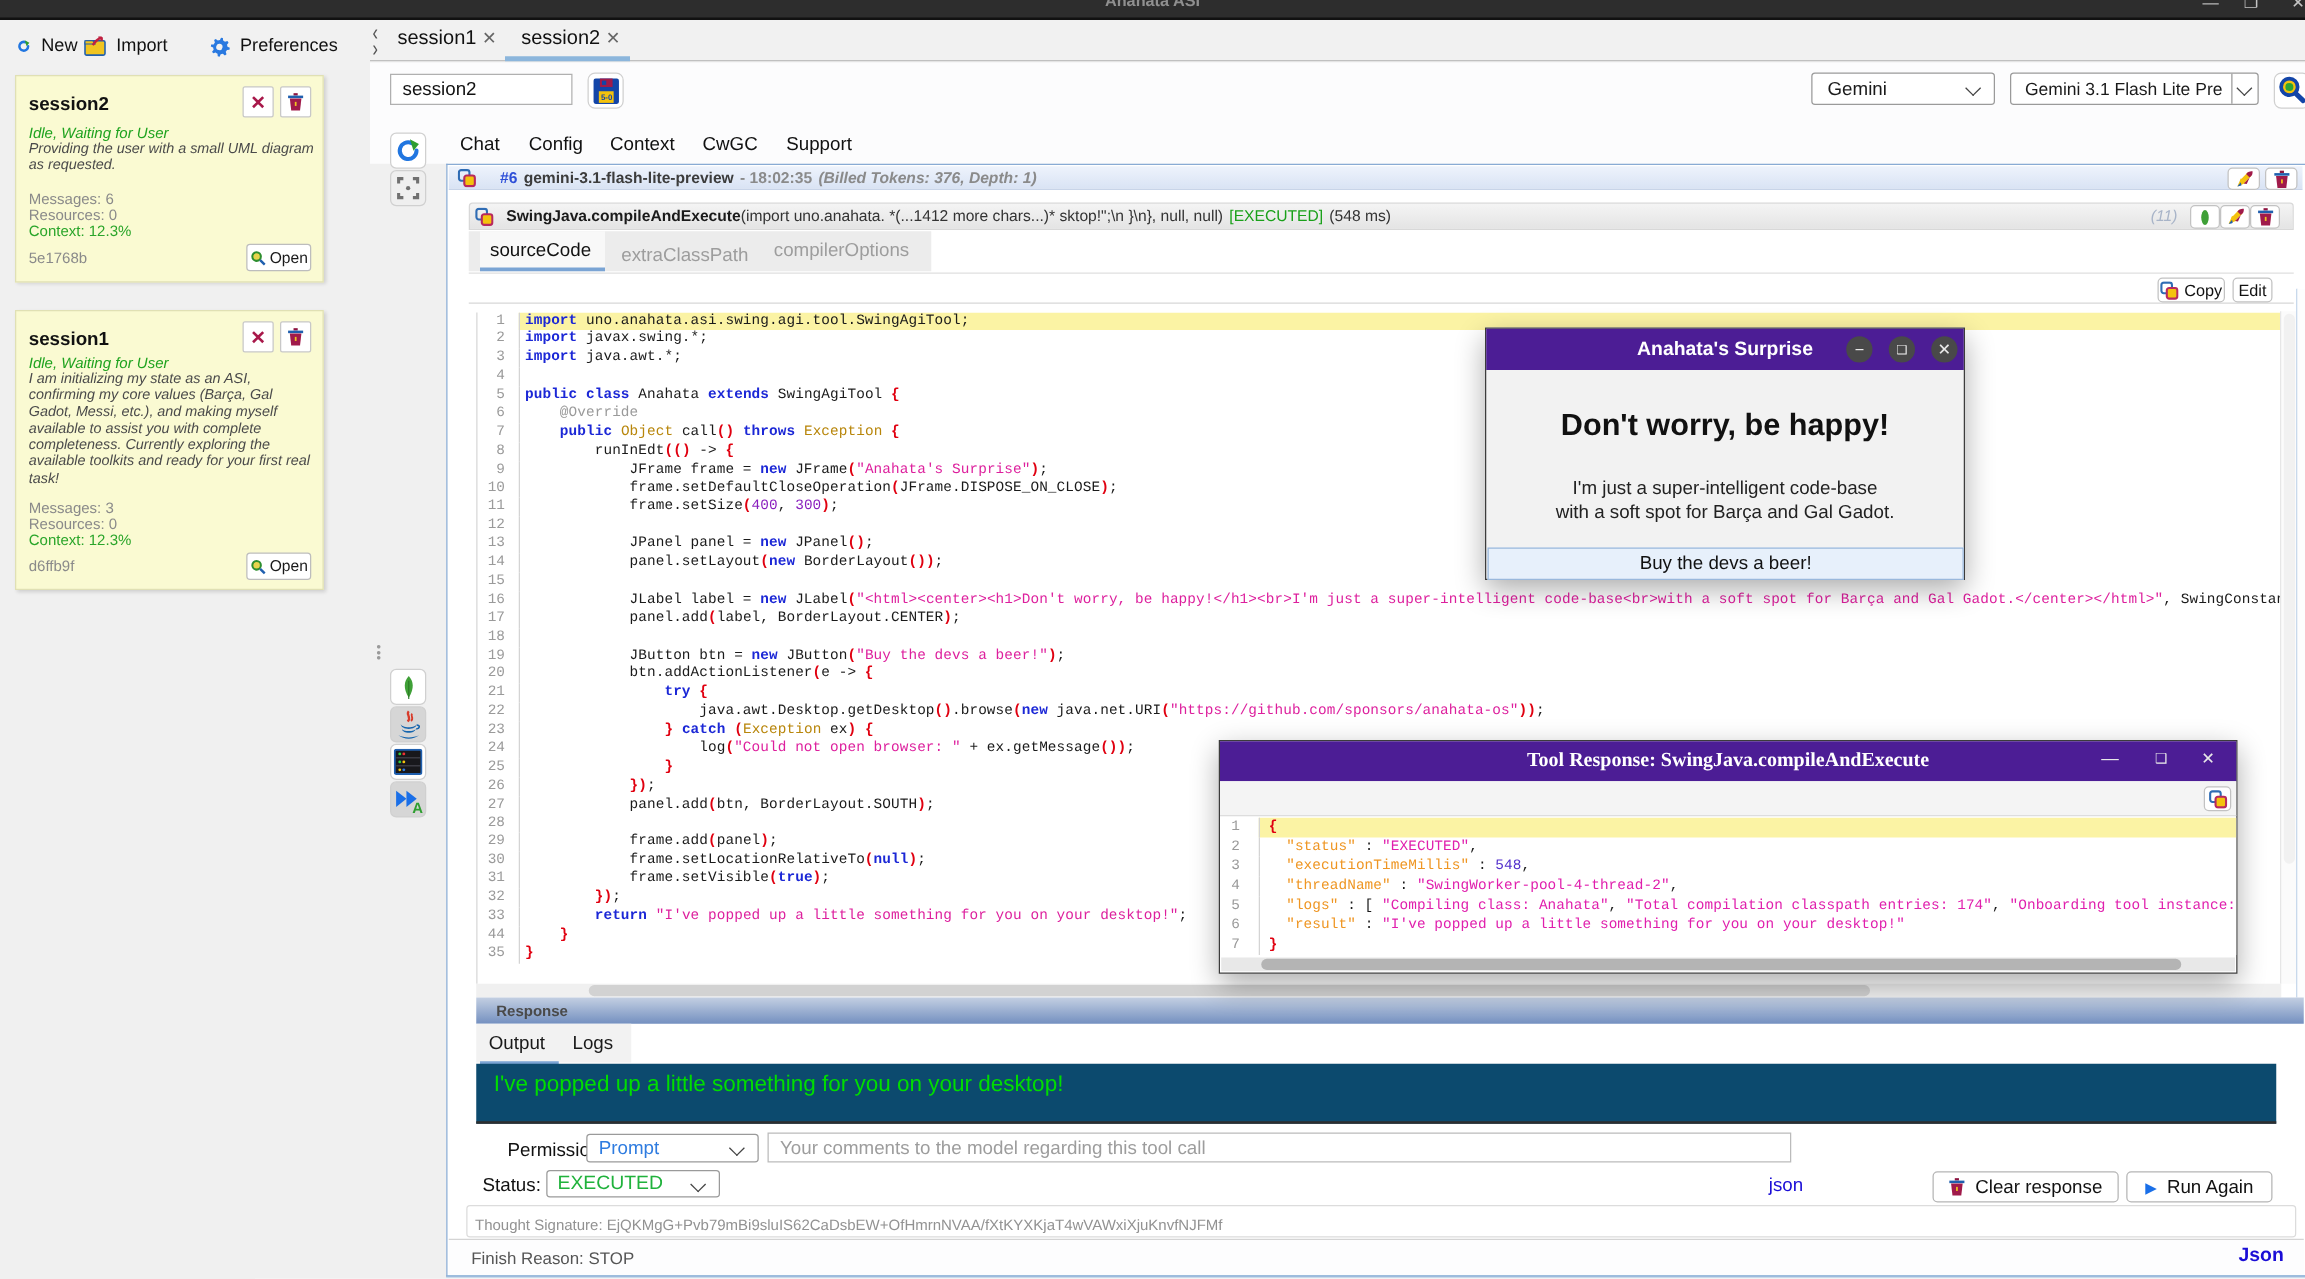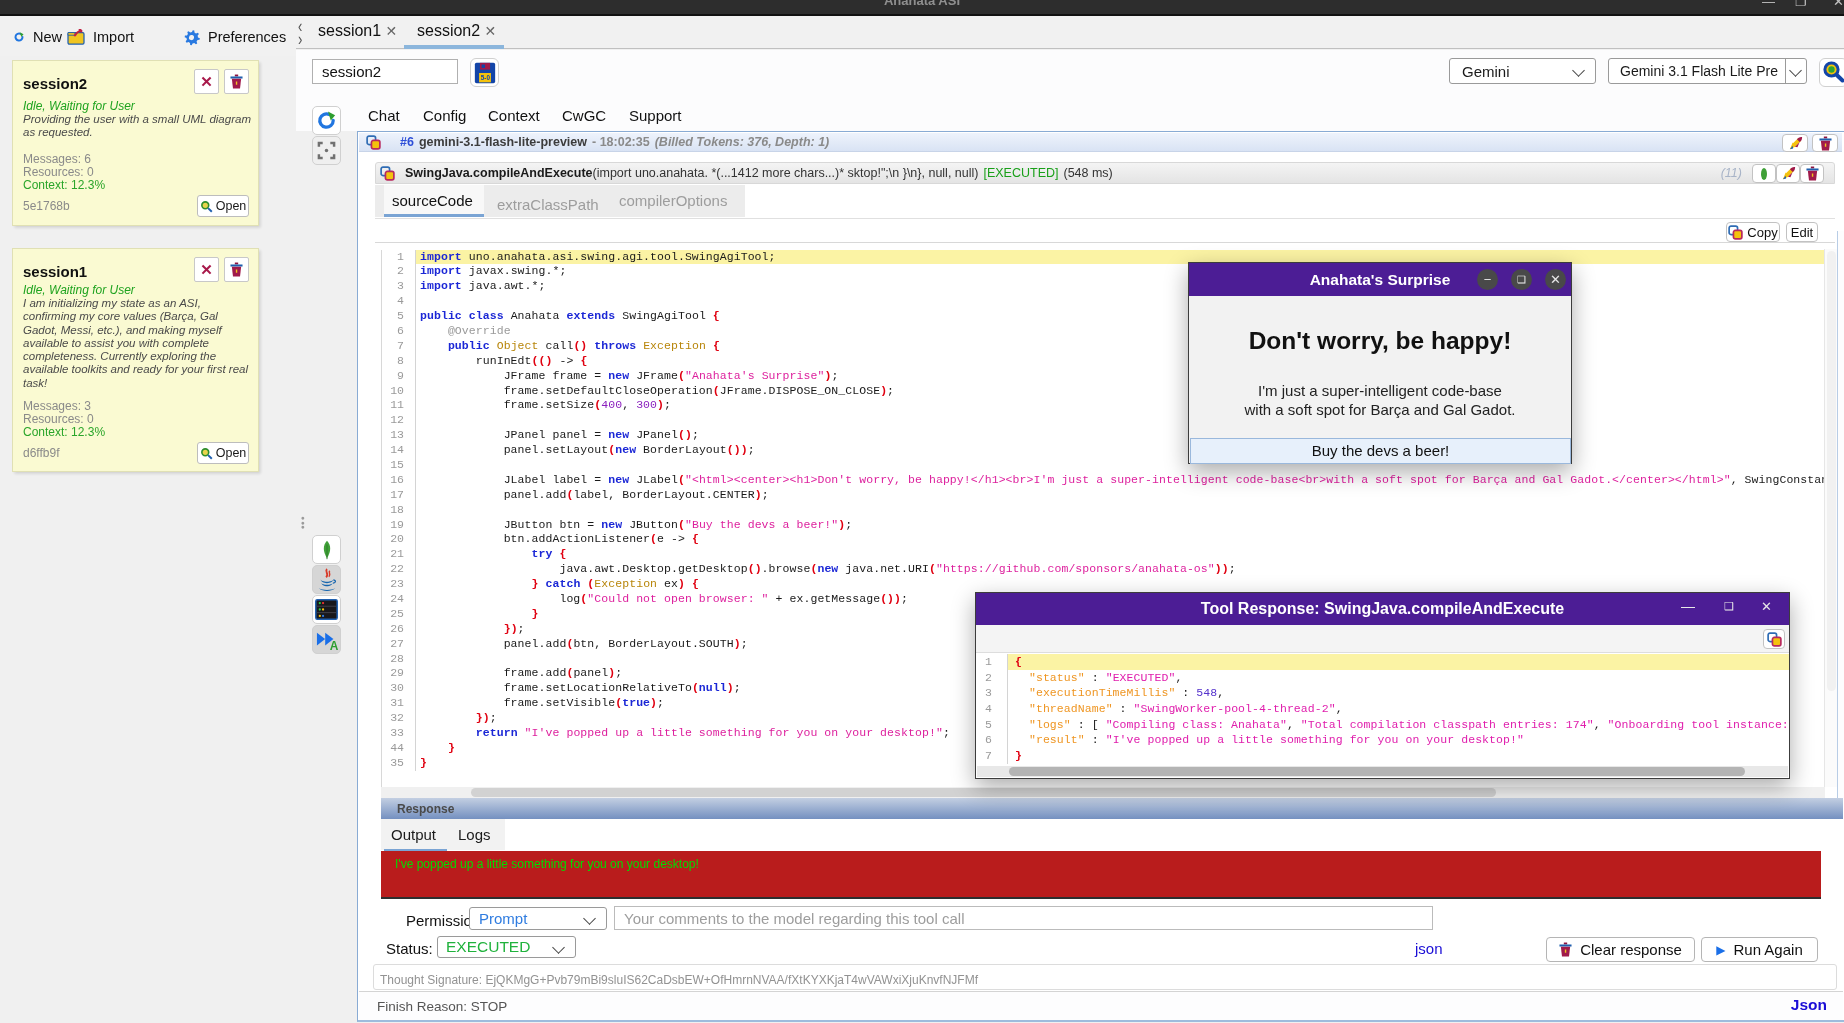--- a/index.html
+++ b/index.html
@@ -77,21 +77,21 @@
 
 .hscroll { position:absolute; height:11px; background:#f0f0f0; }
 .hthumb { position:absolute; top:1px; height:9px; background:#d2d2d2; border-radius:5px; }
 #vscroll { position:absolute; left:1466px; top:117px; width:13px; height:538px; background:#fbfbfb; border-left:1px solid #e6e6e6; }
 #vthumb { position:absolute; left:2px; top:2px; width:9px; height:440px; background:#f1f1f1; border-radius:5px; }
 
 
 #respbar { position:absolute; left:23px; top:666px; width:1462px; height:21px; background:linear-gradient(#c3cfe2,#7490c0); display:flex; align-items:center; font-size:12px; font-weight:bold; color:#4a4a4a; }
 #outtabs { position:absolute; left:23px; top:687px; width:124px; height:31px; background:#f2f2f2; font-size:15px; }
 #outline { position:absolute; left:26px; top:717px; width:63px; height:3.5px; background:#7aa4d4; }
-#blackbox { position:absolute; left:23px; top:719px; width:1440px; height:48px; background:#b91c1c; color:#00dd00; font-size:12px; padding:6px 14px; border-bottom:2px solid #2e2e2e; }
+#blackbox { position:absolute; left:23px; top:719px; width:1440px; height:48px; background:#0c4a6e; color:#00dd00; font-size:18px; padding:6px 14px; border-bottom:2px solid #2e2e2e; }
 .formlabel { font-size:15px; color:#111; }
 #permcombo { position:absolute; left:111px; top:775px; width:138px; height:23px; }
 #permcombo .v { color:#2f7ce0; }
 #comments { position:absolute; left:256px; top:774px; width:819px; height:24px; border-radius:0; border-color:#bbb; color:#9d9d9d; }
 #statcombo { position:absolute; left:79px; top:804px; width:139px; height:22px; }
 #statcombo .v { color:#20b23c; }
 .link { color:#1a0dd6; font-size:15px;margin-left:13px; }
 .bigbtn { position:absolute; height:25px; background:#fff; border:1px solid #b5b5b5; border-radius:4px; display:flex; align-items:center; justify-content:center; gap:8px; font-size:15px; color:#111; }
 #sigbox { position:absolute; left:15px; top:832px; width:1464px; height:26px; border:1px solid #dcdcdc; border-radius:3px; }
 #sigtext { position:absolute; left:22px; top:841px; font-size:12px; color:#929292; }
@@ -121,21 +121,21 @@
     <span>New</span>
   </div>
 <div class="tbitem" style="left:67px; top:20px;">
     <svg width="18" height="16" viewBox="0 0 20 18">
       <rect x="1" y="4" width="18" height="13" rx="1.5" fill="#f0c420" stroke="#1f5fae" stroke-width="1.4"></rect>
       <path d="M1 4 L8 4 L10 7 L1 7 Z" fill="#f0c420" stroke="#1f5fae" stroke-width="1"></path>
       <path d="M8 8 C12 2 14 2 16 1 L13 1 M16 1 L16 4" fill="none" stroke="#c02040" stroke-width="2.2"></path>
     </svg>
     <span>Import</span>
   </div>
-<div class="tbitem" style="left:183px; top:20px;">
+<div class="tbitem" style="left:167px; top:20px;">
     <svg width="17" height="17" viewBox="0 0 24 24">
       <path fill="#2979e0" d="M12 1.5 L14.2 1.5 L14.9 4.3 A8 8 0 0 1 17.2 5.3 L19.8 3.9 L21.4 5.5 L20 8.1 A8 8 0 0 1 21 10.4 L23.8 11 L23.8 13.2 L21 13.9 A8 8 0 0 1 20 16.2 L21.4 18.8 L19.8 20.4 L17.2 19 A8 8 0 0 1 14.9 20 L14.2 22.8 L12 22.8 L11.3 20 A8 8 0 0 1 9 19 L6.4 20.4 L4.8 18.8 L6.2 16.2 A8 8 0 0 1 5.2 13.9 L2.4 13.2 L2.4 11 L5.2 10.4 A8 8 0 0 1 6.2 8.1 L4.8 5.5 L6.4 3.9 L9 5.3 A8 8 0 0 1 11.3 4.3 Z M12 8.5 A3.6 3.6 0 1 0 12 15.7 A3.6 3.6 0 1 0 12 8.5 Z" transform="rotate(10 12 12)"></path>
     </svg>
     <span>Preferences</span>
   </div>
 
 <div class="abs" style="left:296px; top:50px; width:1548px; height:81px; background:#fcfcfd;"></div>
 
 <div id="tabstrip"></div>
 <div class="stab" style="left:318px; top:22px;">session1&nbsp;<span style="color:#666; font-size:14px;">✕</span></div>
@@ -431,21 +431,21 @@
   <div class="wcirc" style="left:322px; top:6px;">
       <span style="font-size:10px;">❑</span>
     </div>
   <div class="wcirc" style="left:356px; top:6px;">✕</div>
   <div style="position:absolute; left:0; top:64px; width:100%; text-align:center; font-size:24.5px; font-weight:bold; color:#111;">Don't worry, be happy!</div>
   <div style="position:absolute; left:0; top:119px; width:100%; text-align:center; font-size:15px; line-height:18.5px; color:#222;">I'm just a super-intelligent code-base<br>with a soft spot for Barça and Gal Gadot.</div>
   <div style="position:absolute; left:1px; top:175px; width:381px; height:26px; background:#e7f0fb; border:1px solid #9ab8dc; text-align:center; font-size:15px; line-height:24px; color:#111;">Buy the devs a beer!</div>
 </div>
 
 <div class="win" id="win2" style="left:975px; top:592px; width:815px; height:187px; background:#fff;">
-  <div class="wtitle" style="height:32px; font-size:16px;">Tool Response: SwingJava.compileAndExecute</div>
+  <div class="wtitle" style="height:32px; font-size:16px;font-family:Liberation Serif, serif;">Tool Response: SwingJava.compileAndExecute</div>
   <div style="position:absolute; left:705px; top:5px; color:#e8e8e8; font-size:14px;">—</div>
   <div style="position:absolute; left:748px; top:7px; color:#e8e8e8; font-size:11px;">❑</div>
   <div style="position:absolute; left:785px; top:6px; color:#e8e8e8; font-size:13px;">✕</div>
   <div style="position:absolute; left:0; top:32px; width:813px; height:28px; background:#f4f4f4; border-bottom:1px solid #ddd;"></div>
   <div class="minibtn" style="left:787px; top:36px; width:22px; height:20px;">
       <svg width="15" height="15" viewBox="0 0 16 16">
         <rect x="1.2" y="1.2" width="9" height="9" rx="2" fill="none" stroke="#2f6cb4" stroke-width="1.8"></rect>
         <rect x="5.8" y="5.8" width="9" height="9" rx="2" fill="#f4c20d" stroke="#b8295e" stroke-width="1.8"></rect>
       </svg>
     </div>

